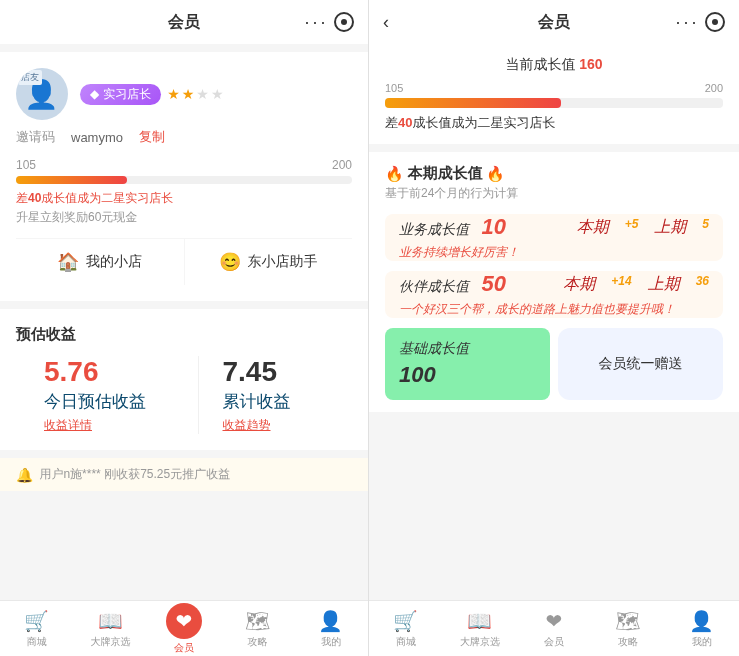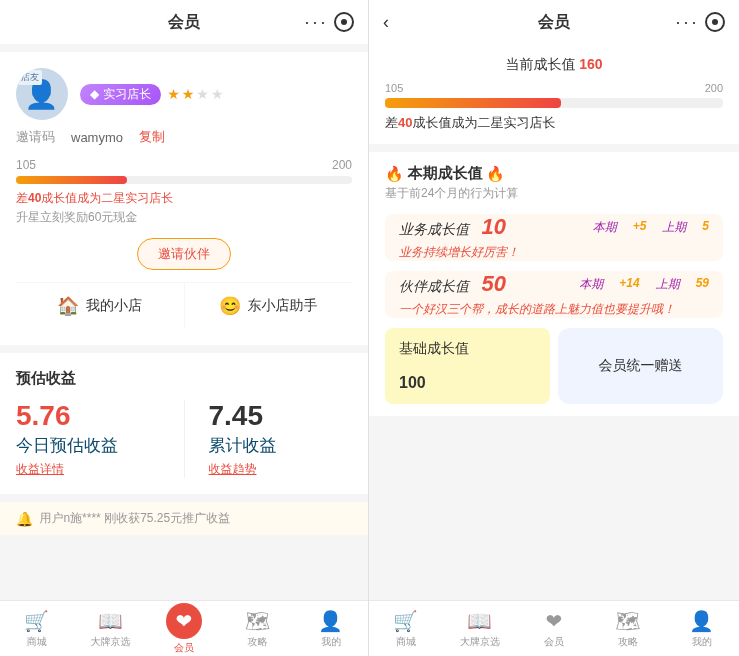--- a/index.html
+++ b/index.html
@@ -259,20 +259,21 @@
     }
     .earnings-title {
       font-size: 15px;
       font-weight: 600;
       color: #333;
       margin-bottom: 12px;
     }
     .earnings-row {
       display: flex;
       gap: 20px;
+      margin-left: 28px;
     }
     .earnings-item {
       flex: 1;
     }
     .earnings-amount {
       font-size: 28px;
       font-weight: 700;
       color: #e94d3f;
     }
     .earnings-amount-black {
@@ -458,55 +459,56 @@
     .growth-item-value {
       font-size: 22px;
       font-weight: 700;
       color: #e94d3f;
     }
     .growth-item-periods {
       display: flex;
       gap: 16px;
     }
     .growth-period-tag {
-      font-size: 12px;
-      color: #a21caf;
+      font-size: 16px;
+      color: #b91c1c;
     }
     .growth-period-val {
       font-size: 12px;
       color: #f59e0b;
       font-weight: 600;
     }
     .growth-item-desc {
       font-size: 12px;
       color: #e94d3f;
       margin-top: 4px;
     }
 
     
     .base-growth-row {
       display: flex;
       gap: 8px;
       margin-top: 4px;
     }
     .base-growth-item {
       flex: 1;
-      background: #fef9c3;
+      background: #86efac;
       border-radius: 8px;
       padding: 12px 14px;
+      font-style: italic;
     }
     .base-growth-name {
       font-size: 14px;
       color: #333;
     }
     .base-growth-value {
-      font-size: 16px;
+      font-size: 22px;
       font-weight: 700;
       color: #333;
-      margin-top: 16px;
+      margin-top: 4px;
     }
     .member-gift-item {
       flex: 1;
       background: #f0f4ff;
       border-radius: 12px;
       padding: 12px 14px;
       display: flex;
       align-items: center;
       justify-content: center;
     }
@@ -570,21 +572,20 @@
         </div>
         <div class="progress-bar-bg">
           <div class="progress-bar-fill" style="width: 33%;"></div>
         </div>
         <div class="progress-text">
           <span>差</span><span style="font-weight:700;">40</span><span>成长值成为二星实习店长</span>
         </div>
         <div class="upgrade-reward">升星立刻奖励60元现金</div>
       </div>
 
-      <button class="invite-partner-btn">邀请伙伴</button>
 
       <div class="quick-actions">
         <div class="quick-action">
           <span class="action-icon">🏠</span>
           <span>我的小店</span>
         </div>
         <div class="quick-action">
           <span class="action-icon">😊</span>
           <span>东小店助手</span>
         </div>
@@ -700,21 +701,21 @@
       <div class="growth-item">
         <div class="growth-item-row">
           <div>
             <span class="growth-item-name">伙伴成长值</span>
             <span class="growth-item-value" style="margin-left:8px;">50</span>
           </div>
           <div class="growth-item-periods">
             <span class="growth-period-tag">本期</span>
             <span class="growth-period-val">+14</span>
             <span class="growth-period-tag">上期</span>
-            <span class="growth-period-val">59</span>
+            <span class="growth-period-val">36</span>
           </div>
         </div>
         <div class="growth-item-desc">一个好汉三个帮，成长的道路上魅力值也要提升哦！</div>
       </div>
 
       <div class="base-growth-row">
         <div class="base-growth-item">
           <div class="base-growth-name">基础成长值</div>
           <div class="base-growth-value">100</div>
         </div>

